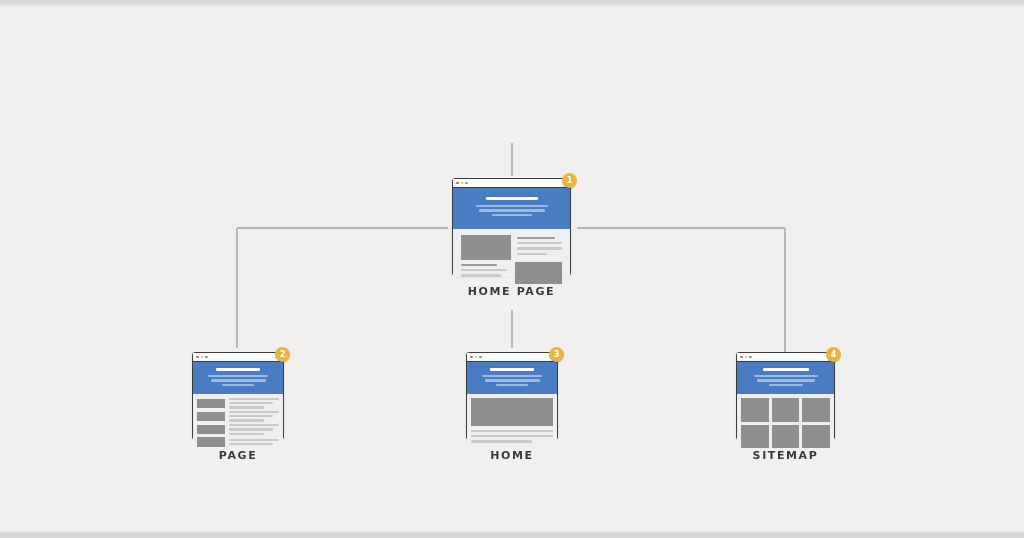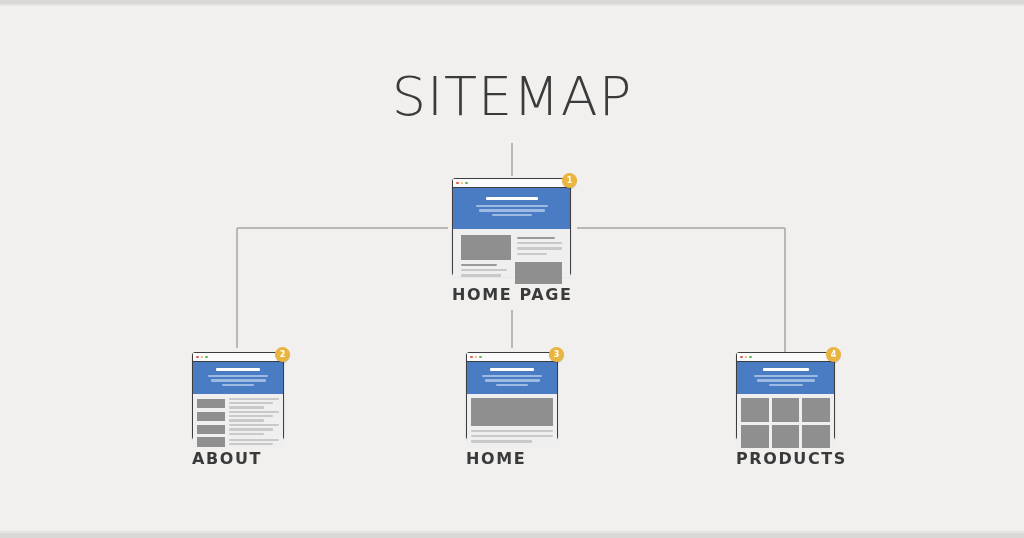--- a/index.html
+++ b/index.html
@@ -30,22 +30,22 @@
     font-family:"DejaVu Sans", sans-serif;
     line-height:1;
   }
 
   
   #links{position:absolute;left:0;top:0;width:1024px;height:538px;pointer-events:none;}
 
   
   .node{position:absolute;}
   .node .label{
-    text-align:left;
-    font-size:16px;
+    text-align:center;
+    font-size:11px;
     font-weight:bold;
     letter-spacing:1.6px;
     color:#3a3a3a;
     font-family:"DejaVu Sans", sans-serif;
     margin-top:9px;
     white-space:nowrap;
   }
 
   .win{
     position:relative;
@@ -132,21 +132,20 @@
 </head>
 <body>
 
 <div id="stage">
 
   <div class="band top"></div>
   <div class="band top2"></div>
   <div class="band bottom"></div>
   <div class="band bottom2"></div>
 
-  <div id="title">SITEMAP</div>
 
   <svg id="links" viewBox="0 0 1024 538" width="1024" height="538">
     <g stroke="#b9b8b7" stroke-width="1.4" fill="none" shape-rendering="crispEdges">
 
       <line x1="512" y1="143" x2="512" y2="176"></line>
 
       <line x1="512" y1="310" x2="512" y2="348"></line>
 
       <line x1="237" y1="228" x2="448" y2="228"></line>
       <line x1="577" y1="228" x2="785" y2="228"></line>
@@ -231,21 +230,21 @@
         </div>
         <div class="blog-row">
           <div class="blog-thumb"></div>
           <div class="blog-lines">
             <div class="tline" style="width:100%;"></div>
             <div class="tline" style="width:88%;"></div>
           </div>
         </div>
       </div>
     </div>
-    <div class="label">ABOUT</div>
+    <div class="label">PAGE</div>
   </div>
 
   <div class="node" id="node-about" style="left:466px;top:352px;width:92px;">
     <div class="win" id="win-about">
       <div class="badge" style="right:-7px;top:-6px;">3</div>
       <div class="chrome">
         <span class="dot r"></span>
         <span class="dot y"></span>
         <span class="dot g"></span>
       </div>
@@ -283,16 +282,16 @@
       </div>
       <div class="body" id="prod-body">
         <div class="prod-cell"></div>
         <div class="prod-cell"></div>
         <div class="prod-cell"></div>
         <div class="prod-cell"></div>
         <div class="prod-cell"></div>
         <div class="prod-cell"></div>
       </div>
     </div>
-    <div class="label">PRODUCTS</div>
+    <div class="label">SITEMAP</div>
   </div>
 
 </div>
 
 </body></html>

